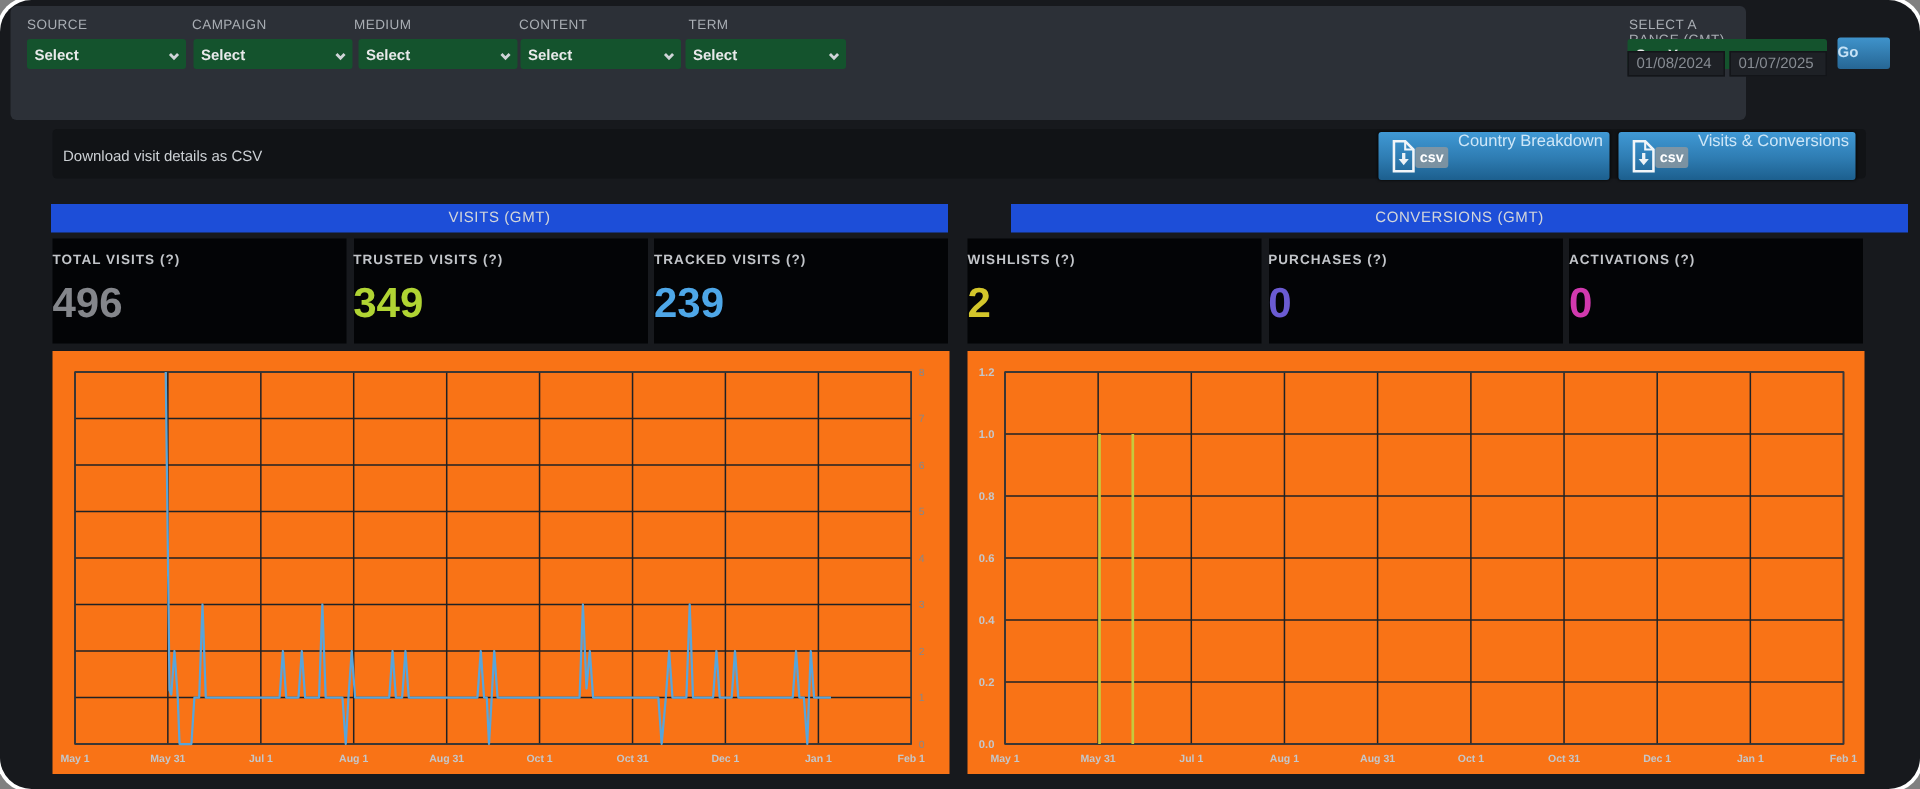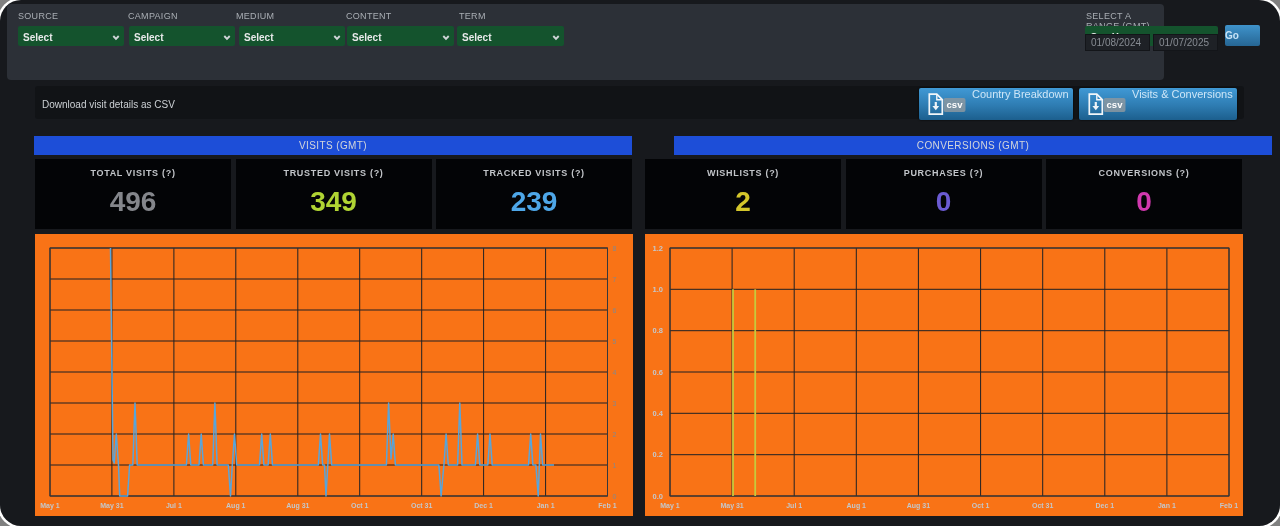--- a/index.html
+++ b/index.html
@@ -9,21 +9,21 @@
   .flabel{position:absolute;top:7px;font-size:9px;color:#a9aeb4;letter-spacing:.3px;}
   .sel{position:absolute;top:22px;height:20px;background:#14532d;border-radius:2px;color:#e8e9ea;font-size:10px;font-weight:bold;line-height:24px;padding-left:5px;}
   .sel .chev{position:absolute;right:4px;top:9px;line-height:0;} .sel .chev svg{display:block;}
   .dinput{position:absolute;top:30px;height:17px;background:#1e2126;border:1px solid #131519;color:#878c93;font-size:10px;line-height:15px;padding-left:5px;}
   .gobtn{position:absolute;left:1218px;top:21px;width:35px;height:21px;border-radius:2px;background:linear-gradient(#3f93cb,#266694);color:#c6e2f6;font-size:10px;font-weight:bold;text-align:left;line-height:21px;}
   .csvband{position:absolute;left:35px;top:86px;width:1209px;height:33px;background:#111316;border-radius:3px;}
   .csvband .txt{position:absolute;left:7px;top:13px;font-size:10px;color:#ccd0d4;}
   .csvbtn{position:absolute;top:2px;height:32px;border-radius:2px;background:linear-gradient(#4099d5,#2e7cb2 55%,#1c5f8e);box-shadow:0 0 2px #000;color:#cee6f7;font-size:11px;}
   .csvbtn .lbl{position:absolute;top:0;white-space:nowrap;}
   .hdr{position:absolute;top:136px;width:598px;height:19px;background:#1d4ed8;color:#d3d6da;font-size:10px;letter-spacing:.4px;text-align:center;line-height:19px;}
-  .sbox{position:absolute;top:159px;width:196px;height:70px;background:#030406;text-align:center;}
+  .sbox{position:absolute;top:159px;width:196px;height:70px;background:#030406;}
   .sbox .l{margin-top:9px;font-size:9px;font-weight:bold;color:#c2c5c9;letter-spacing:.7px;}
   .sbox .n{margin-top:9px;font-size:28px;font-weight:bold;line-height:30px;}
   .chart{position:absolute;top:234px;width:598px;height:282px;background:#f97316;}
 </style>
 </head>
 <body>
 <div class="page">
   <div class="filters">
     <div class="flabel" style="left:11px;">SOURCE</div>
     <div class="flabel" style="left:121px;">CAMPAIGN</div>
@@ -150,21 +150,21 @@
   <div class="hdr" style="left:645px;margin-left:29px;">CONVERSIONS (GMT)</div>
   <div class="sbox" style="left:645px;">
       <div class="l">WISHLISTS (?)</div>
       <div class="n" style="color:#d3c62b;">2</div>
     </div>
   <div class="sbox" style="left:845.5px;">
       <div class="l">PURCHASES (?)</div>
       <div class="n" style="color:#6b5bd2;">0</div>
     </div>
   <div class="sbox" style="left:1046px;">
-      <div class="l">CONVERSIONS (?)</div>
+      <div class="l">ACTIVATIONS (?)</div>
       <div class="n" style="color:#d139ae;">0</div>
     </div>
   <div class="chart" style="left:645px;"><svg width="598" height="282" viewBox="0 0 598 282">
 <line x1="25.0" y1="14.0" x2="25.0" y2="262.0" stroke="#1f2125" stroke-width="1"></line>
 <line x1="87.1" y1="14.0" x2="87.1" y2="262.0" stroke="#1f2125" stroke-width="1"></line>
 <line x1="149.2" y1="14.0" x2="149.2" y2="262.0" stroke="#1f2125" stroke-width="1"></line>
 <line x1="211.3" y1="14.0" x2="211.3" y2="262.0" stroke="#1f2125" stroke-width="1"></line>
 <line x1="273.4" y1="14.0" x2="273.4" y2="262.0" stroke="#1f2125" stroke-width="1"></line>
 <line x1="335.6" y1="14.0" x2="335.6" y2="262.0" stroke="#1f2125" stroke-width="1"></line>
 <line x1="397.7" y1="14.0" x2="397.7" y2="262.0" stroke="#1f2125" stroke-width="1"></line>

